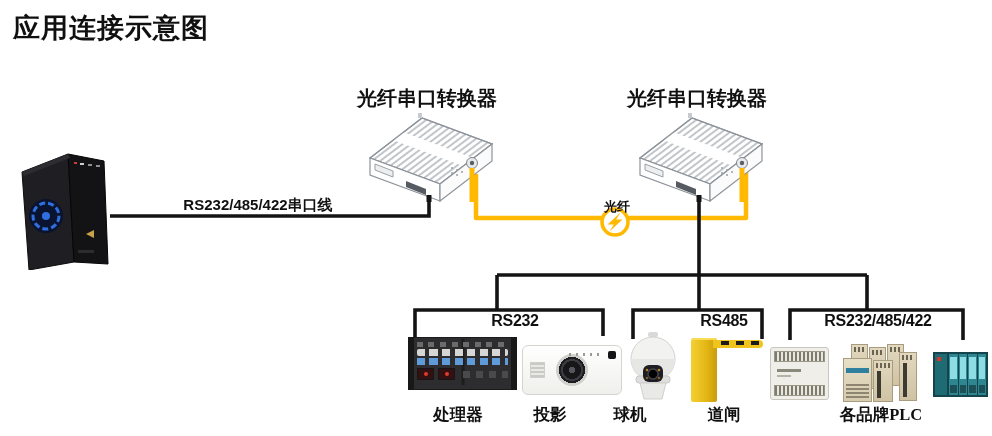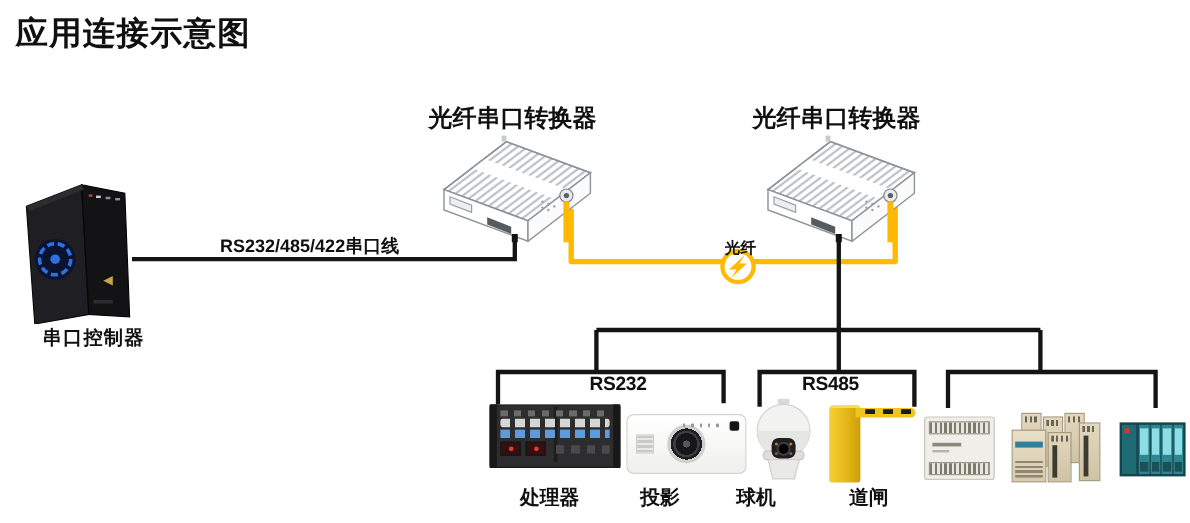--- a/index.html
+++ b/index.html
@@ -115,21 +115,20 @@
     <circle cx="30" cy="70" r="17" fill="#0a1430"></circle>
     <circle cx="30" cy="70" r="13" fill="none" stroke="#2f6fe0" stroke-width="3" stroke-dasharray="6 3"></circle>
     <circle cx="30" cy="70" r="4" fill="#2f6fe0"></circle>
     <rect x="58" y="16" width="3" height="2" fill="#d03c3c"></rect>
     <rect x="64" y="17" width="4" height="2" fill="#cfcfcf"></rect>
     <rect x="72" y="18" width="4" height="2" fill="#8f8f94"></rect>
     <rect x="80" y="19" width="4" height="2" fill="#8f8f94"></rect>
     <polygon points="70,88 78,84 78,92" fill="#c9a24a"></polygon>
     <rect x="62" y="104" width="16" height="3" fill="#2b2b30"></rect>
   </svg>
-  <div id="lbl-computer" class="lbl ctr">串口控制器</div>
 
   <div class="lbl ctr convlbl" style="left:427px">光纤串口转换器</div>
   <svg class="abs" style="left:360px;top:106px" width="140" height="96" viewBox="0 0 140 96">
     <defs>
       <pattern id="ribs" width="5" height="5" patternUnits="userSpaceOnUse" patternTransform="rotate(53)">
         <rect width="5" height="5" fill="#ffffff"></rect>
         <line x1="1" y1="0" x2="1" y2="5" stroke="#b6bcc2" stroke-width="1.7"></line>
       </pattern>
     </defs>
     <polygon points="10,52 62,12 132,38 80,78" fill="url(#ribs)" stroke="#8d949b" stroke-width="1.2"></polygon>
@@ -173,21 +172,22 @@
     </g>
     <rect x="58" y="7" width="4" height="5" fill="#c6cbd0"></rect>
     <path d="M69,89 V96" stroke="#141414" stroke-width="5"></path>
     <path d="M112,62 V96" stroke="#FFB900" stroke-width="5"></path>
   </svg>
 
   <div id="lbl-serial" class="lbl ctr">RS232/485/422串口线</div>
   <div id="lbl-fiber" class="lbl ctr">光纤</div>
 
   <div class="lbl ctr buslbl" style="left:515px">RS232</div>
-  <div class="lbl ctr buslbl" style="left:692px">RS485</div>
+  <div class="lbl ctr buslbl" style="left:724px">RS485</div>
+  <div class="lbl ctr buslbl" style="left:878px">RS232/485/422</div>
 
   <div id="processor" class="abs">
     <div class="ear" style="left:0"></div>
       <div class="ear" style="right:0"></div>
     <div class="rail"></div>
     <div class="rows">
       <div class="prow"></div>
       <div class="prow2"></div>
       <div class="prow3"></div>
       <div class="prow4">
@@ -244,14 +244,15 @@
         <div class="vent"></div>
       </div>
   </div>
   <div id="plc3" class="abs">
     <div class="cpu"></div>
       <div class="mod"></div>
       <div class="mod"></div>
       <div class="mod"></div>
       <div class="mod"></div>
   </div>
+  <div class="lbl ctr devlbl" style="left:881px">各品牌PLC</div>
 
 </div>
 
 </body></html>

